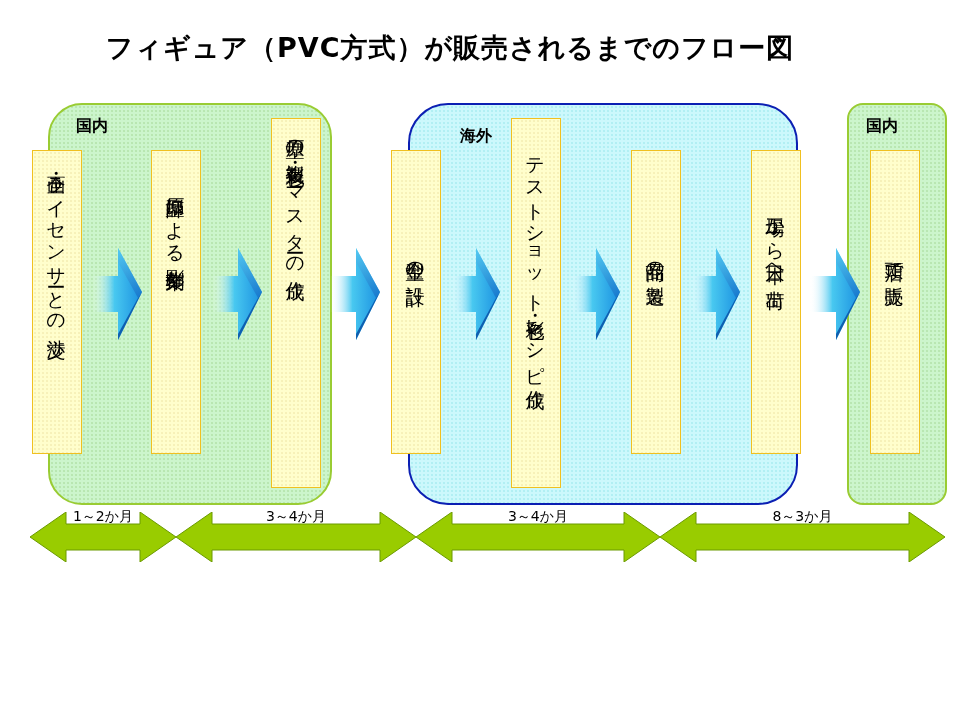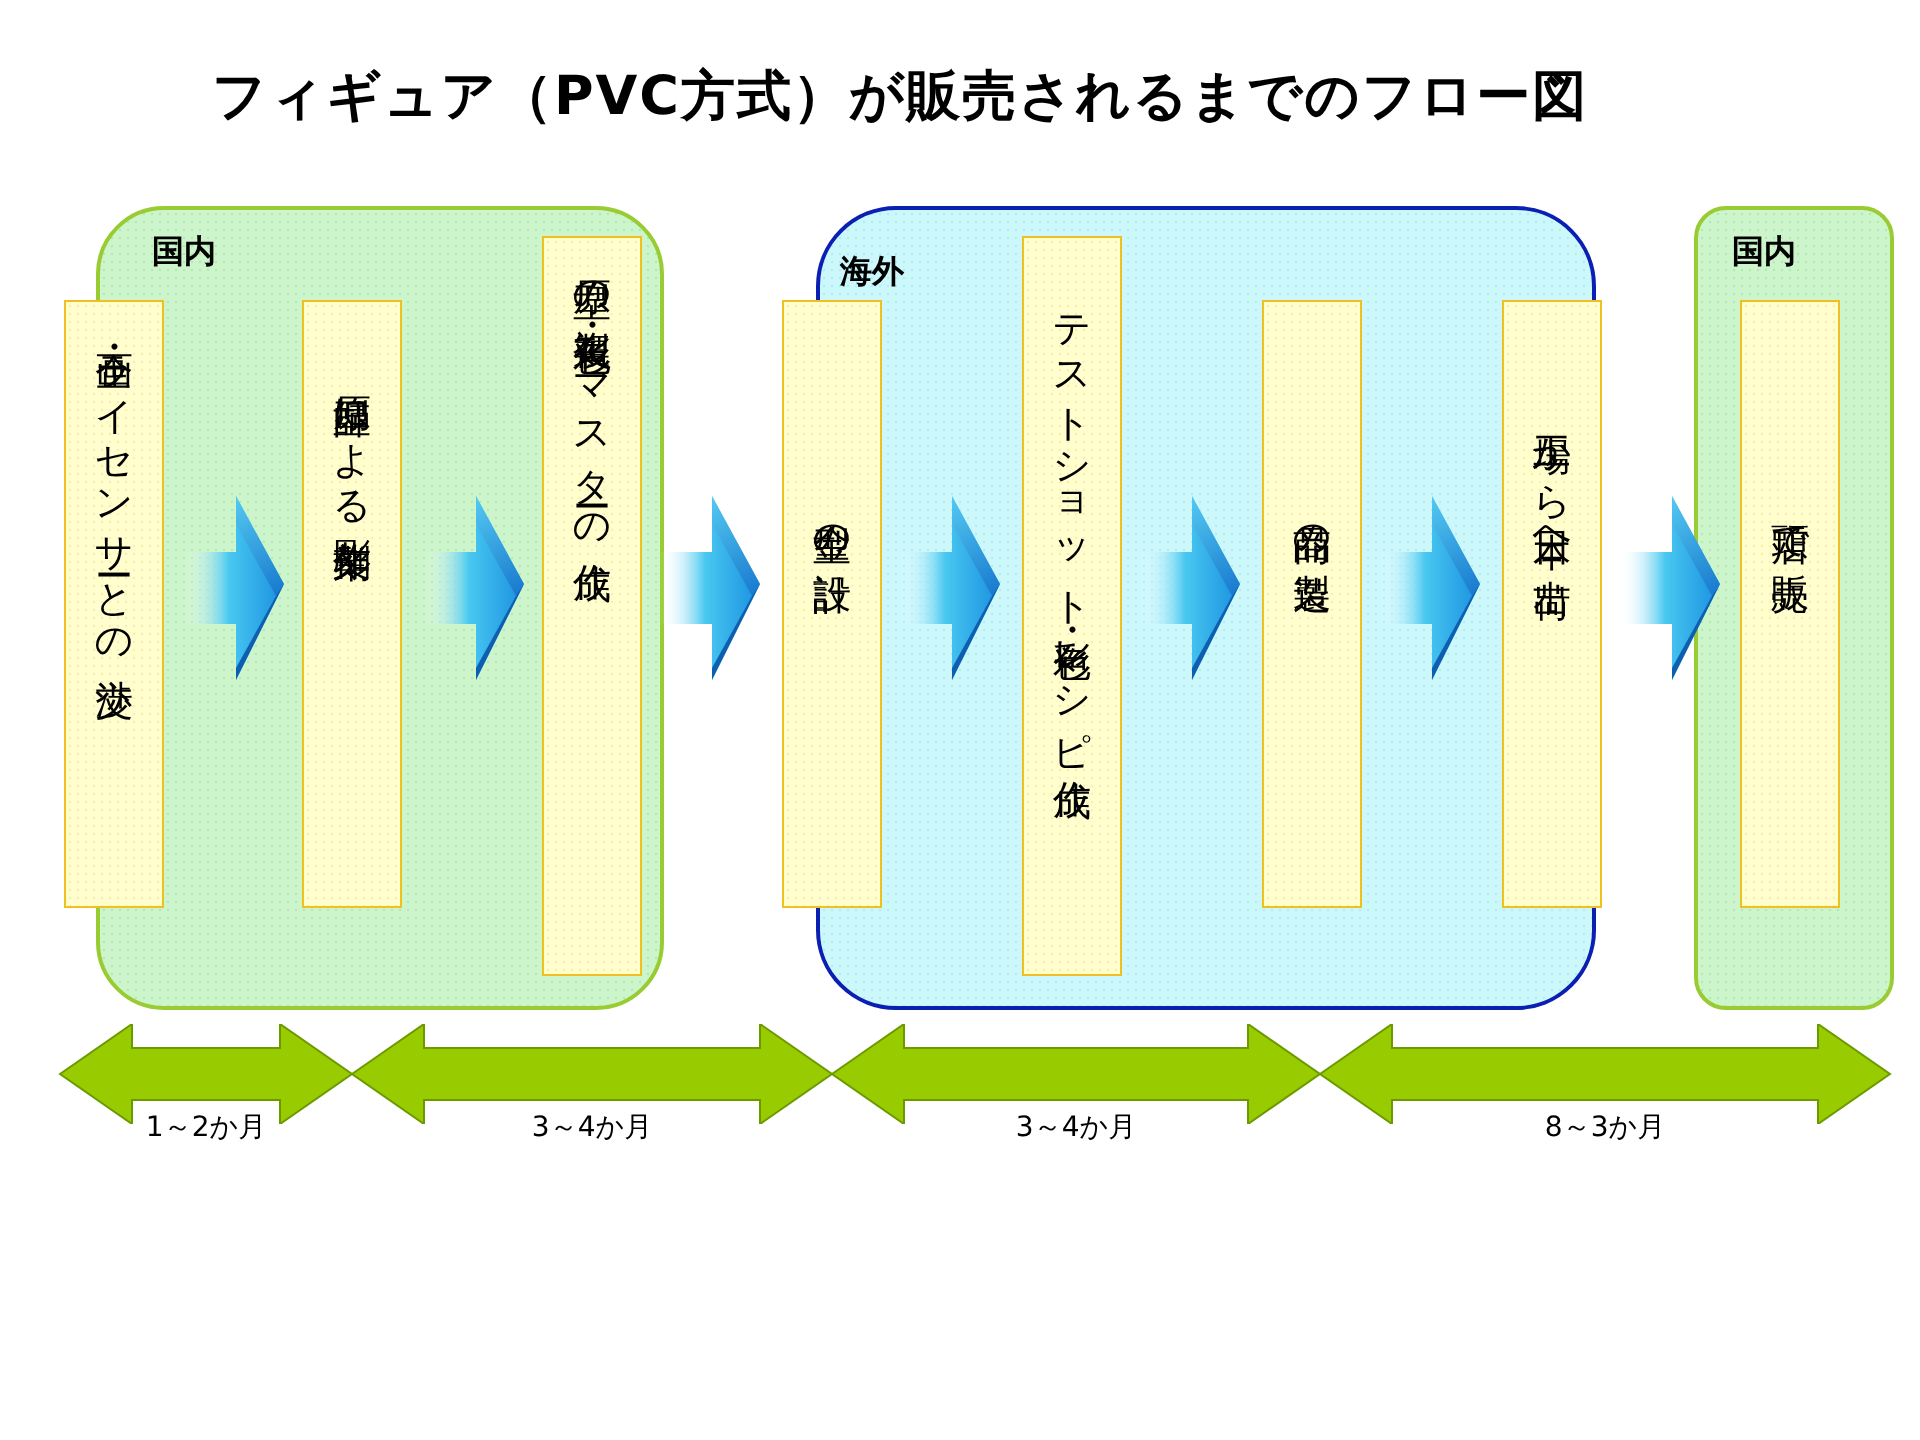--- a/index.html
+++ b/index.html
@@ -21,33 +21,33 @@
                  background-image:radial-gradient(#b8e6b0 0.7px, transparent 0.8px);
                  background-size:4px 4px; }
   .region-label { position:absolute; font-size:16px; font-weight:bold; }
   .step { position:absolute; width:48px; background:#fffecc; border:1px solid #f0c020;
           background-image:radial-gradient(#f6f0b8 0.7px, transparent 0.8px);
           background-size:4px 4px; display:flex; justify-content:center; }
   .step span { writing-mode:vertical-rl; text-orientation:upright; font-size:19px;
                line-height:48px; letter-spacing:1px; }
   .arrow { position:absolute; width:50px; height:96px; }
   .dbl { position:absolute; top:512px; height:50px; }
-  .dbl-label { position:absolute; top:552px; height:34px; font-size:14px; text-align:center; line-height:24px; }
+  .dbl-label { position:absolute; top:504px; height:34px; font-size:14px; text-align:center; line-height:24px; }
 </style>
 </head>
 <body>
 
 <div class="title">フィギュア（PVC方式）が販売されるまでのフロー図</div>
 
 <div class="region dom1"></div>
 <div class="region ovs"></div>
 <div class="region dom2"></div>
 
 <div class="region-label" style="left:76px;top:116px;">国内</div>
-<div class="region-label" style="left:420px;top:126px;">海外</div>
+<div class="region-label" style="left:460px;top:126px;">海外</div>
 <div class="region-label" style="left:866px;top:116px;">国内</div>
 
 <div class="step" style="left:32px;top:150px;height:302px;">
     <span style="padding-top:10px;">企画・ライセンサーとの交渉</span>
   </div>
 <div class="step" style="left:151px;top:150px;height:302px;">
     <span style="padding-top:32px;">原型師による彫刻作業</span>
   </div>
 <div class="step" style="left:271px;top:118px;height:368px;">
     <span style="padding-top:6px;">原型の複製・彩色　マスターの作成</span>

